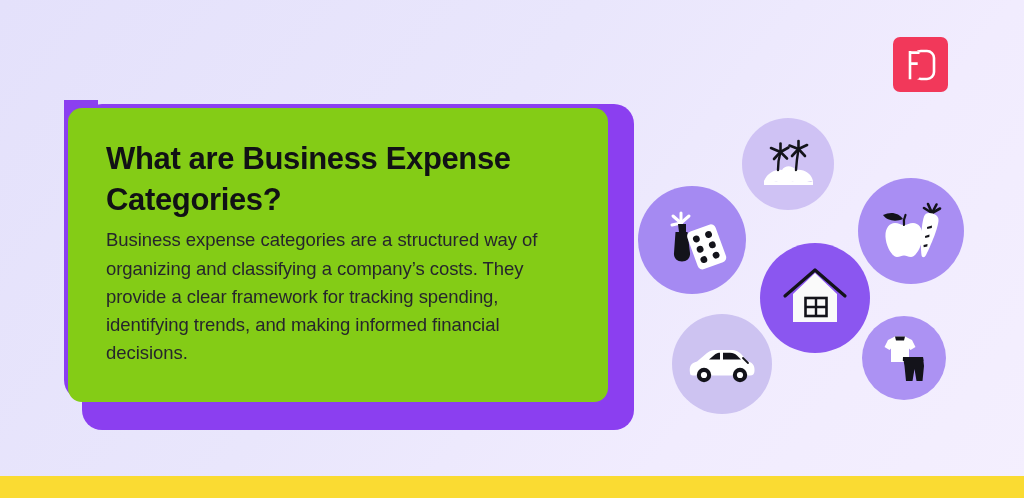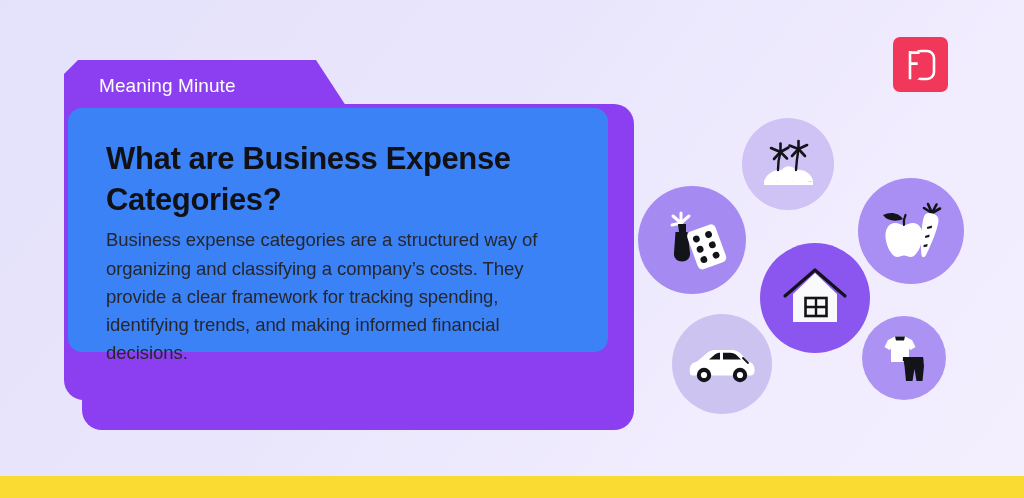--- a/index.html
+++ b/index.html
@@ -92,22 +92,22 @@
     background: #8b3ff0;
     border-radius: 0 0 0 20px;
   }
 
   
   .card {
     position: absolute;
     left: 4px;
     top: 48px;
     width: 540px;
-    height: 244px;
-    background: #3b82f6;
+    height: 294px;
+    background: #84cc16;
     border-radius: 14px;
     padding: 30px 44px 0 38px;
   }
 
   .card-title {
     font-size: 31px;
     font-weight: 700;
     line-height: 1.33;
     color: #111115;
     letter-spacing: -0.35px;
@@ -156,23 +156,20 @@
     <rect x="2.5" y="2" width="11" height="28" rx="2" ry="2" fill="#f2385a"></rect>
     <path d="M4 3.2 L4 29 M4 3.6 L12.2 3.6 M4 14.6 L10.4 14.6" stroke="#ffffff" stroke-width="2.6" fill="none" stroke-linecap="square"></path>
   </svg>
 </div>
 
 <div class="card-wrap">
 
   <div class="folder-body"></div>
   <div class="folder-rail"></div>
 
-  <div class="folder-tab">
-    <span class="folder-tab-label">Meaning Minute</span>
-  </div>
 
   <div class="card">
     <h1 class="card-title">What are Business Expense Categories?</h1>
     <p class="card-body">Business expense categories are a structured way of organizing and classifying a company’s costs. They provide a clear framework for tracking spending, identifying trends, and making informed financial decisions.</p>
   </div>
 </div>
 
 <div class="cluster">
 
   <div class="bubble b-travel">

